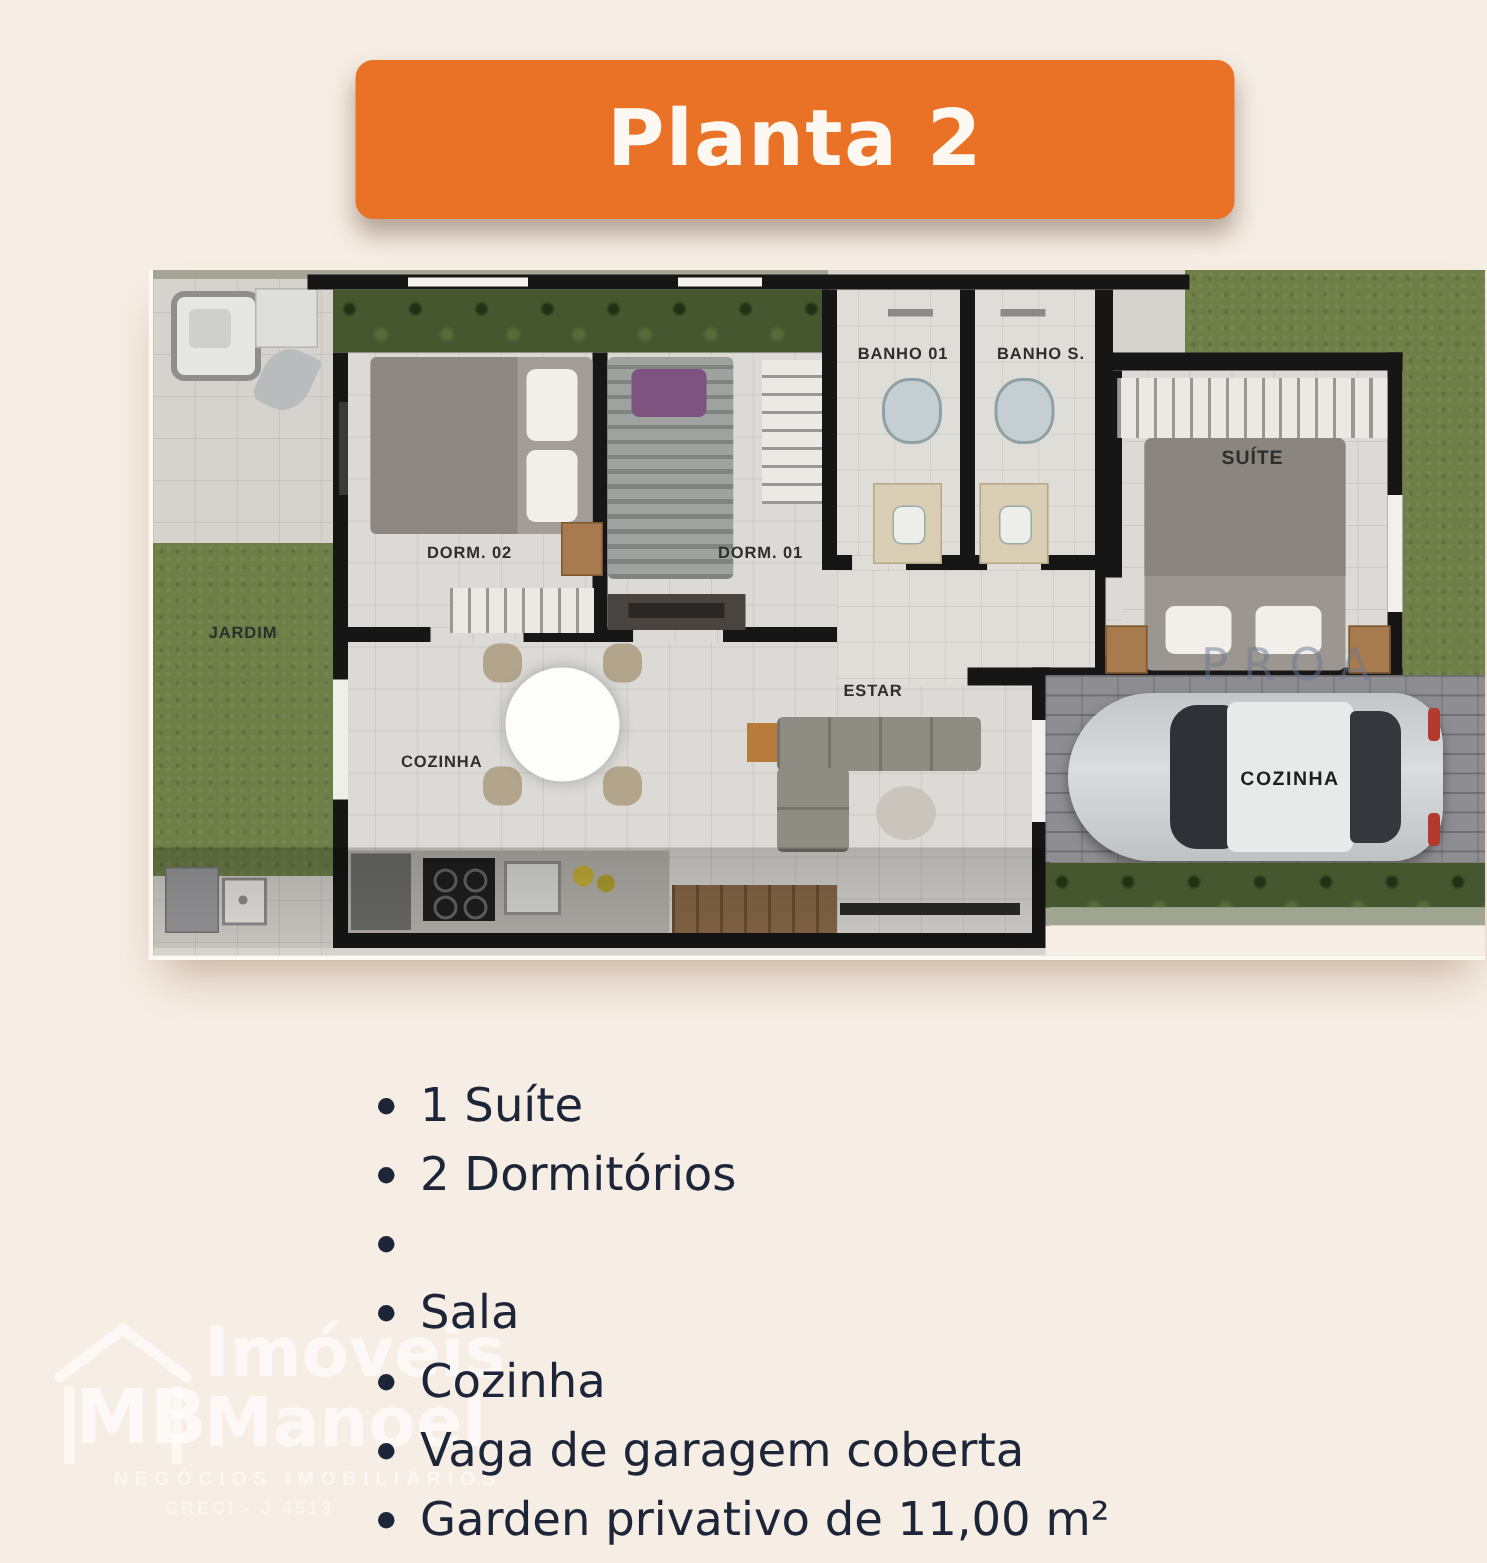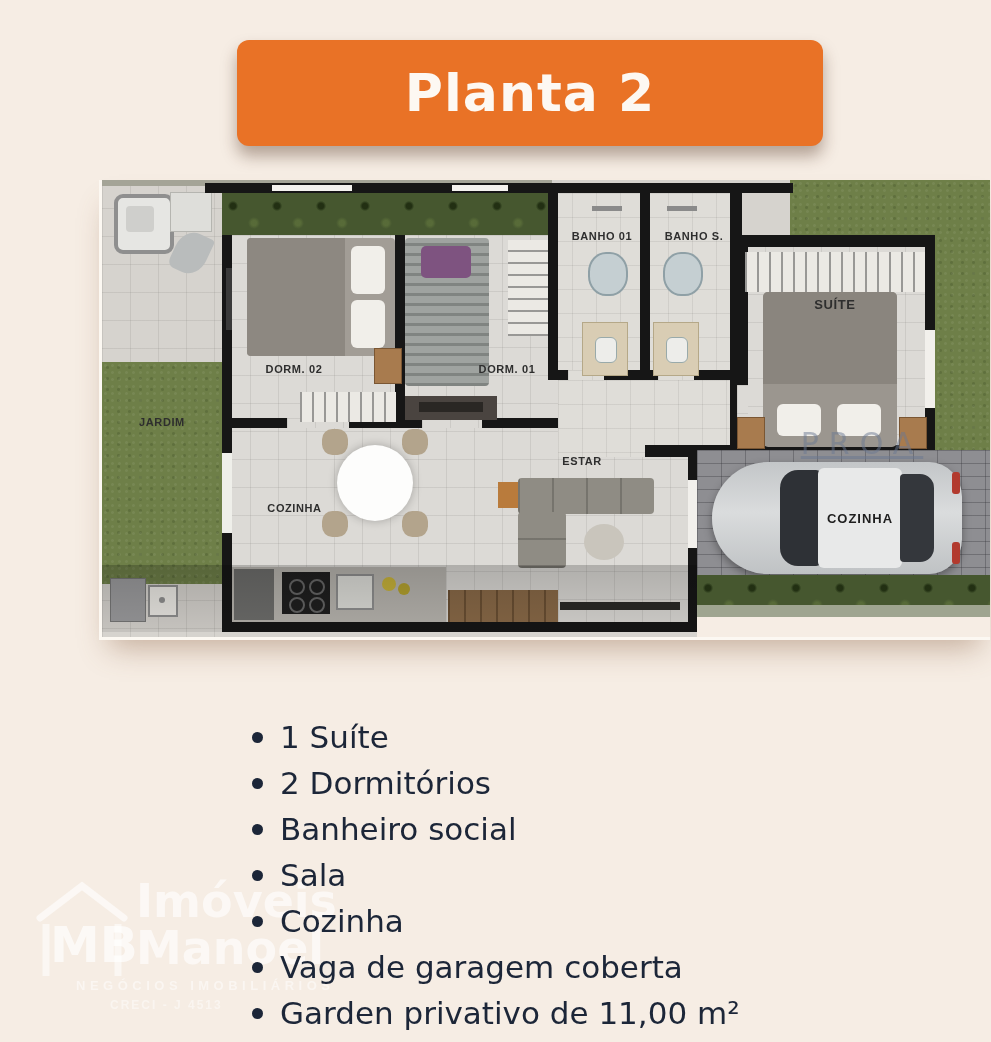--- a/index.html
+++ b/index.html
@@ -55,21 +55,21 @@
   .lg-name{position:absolute;left:118px;top:14px;width:230px;
            font:bold 46px "DejaVu Sans",sans-serif;line-height:47px;
            color:rgba(255,255,255,.62);}
   .lg-tag{position:absolute;left:24px;top:114px;width:340px;
           font:bold 13px "Liberation Sans",sans-serif;letter-spacing:4.5px;
           color:rgba(255,255,255,.5);margin-left:34px;}
   .lg-creci{position:absolute;left:92px;top:134px;width:220px;
           font:bold 12px "Liberation Sans",sans-serif;letter-spacing:2px;
           color:rgba(255,255,255,.45);}
   .proa{font:400 30px "DejaVu Sans",sans-serif;color:rgba(105,120,145,.5);
-        letter-spacing:10px;text-decoration:underline;}
+        letter-spacing:10px;}
   .caroof{font:bold 13px "Liberation Sans",sans-serif;color:#1E1E1E;letter-spacing:1px;}
 </style>
 </head>
 <body>
 
 <div class="abs banner">
   <span>Planta 2</span>
 </div>
 
 <div class="abs" id="plan">
@@ -198,21 +198,21 @@
       <span class="caroof">COZINHA</span>
     </div>
     <div class="abs" style="left:188px;top:12px;width:34px;height:88px;background:#34373C;border-radius:4px 14px 14px 4px"></div>
     <div class="abs" style="left:240px;top:10px;width:8px;height:22px;background:#B23A2E;border-radius:3px"></div>
     <div class="abs" style="left:240px;top:80px;width:8px;height:22px;background:#B23A2E;border-radius:3px"></div>
   </div>
   <div class="abs hedge" style="left:595px;top:395px;width:293px;height:30px"></div>
   <div class="abs" style="left:595px;top:425px;width:293px;height:12px;background:#9FA590"></div>
   <div class="abs" style="left:595px;top:437px;width:293px;height:20px;background:#F6EDE4"></div>
 
-  <div class="abs rlabel" style="left:137px;top:183px;width:110px">DORM. 02</div>
+  <div class="abs rlabel" style="left:156px;top:183px;width:110px">DORM. 02</div>
   <div class="abs rlabel" style="left:350px;top:183px;width:110px">DORM. 01</div>
   <div class="abs rlabel" style="left:455px;top:50px;width:90px">BANHO 01</div>
   <div class="abs rlabel" style="left:548px;top:50px;width:88px">BANHO S.</div>
   <div class="abs rlabel" style="left:660px;top:117px;width:146px;font-size:13px">SUÍTE</div>
   <div class="abs rlabel" style="left:140px;top:322px;width:105px">COZINHA</div>
   <div class="abs rlabel" style="left:435px;top:275px;width:90px">ESTAR</div>
 </div>
 
 <div class="abs" id="logo">
   <svg width="112" height="112" viewBox="0 0 112 112" style="position:absolute;left:8px;top:10px">
@@ -232,21 +232,20 @@
   <div class="feat">
     <span class="dot"></span>
     <span class="txt">1 Suíte</span>
   </div>
   <div class="feat">
     <span class="dot"></span>
     <span class="txt">2 Dormitórios</span>
   </div>
   <div class="feat">
     <span class="dot"></span>
-    <span class="txt">Banheiro social</span>
   </div>
   <div class="feat">
     <span class="dot"></span>
     <span class="txt">Sala</span>
   </div>
   <div class="feat">
     <span class="dot"></span>
     <span class="txt">Cozinha</span>
   </div>
   <div class="feat">

